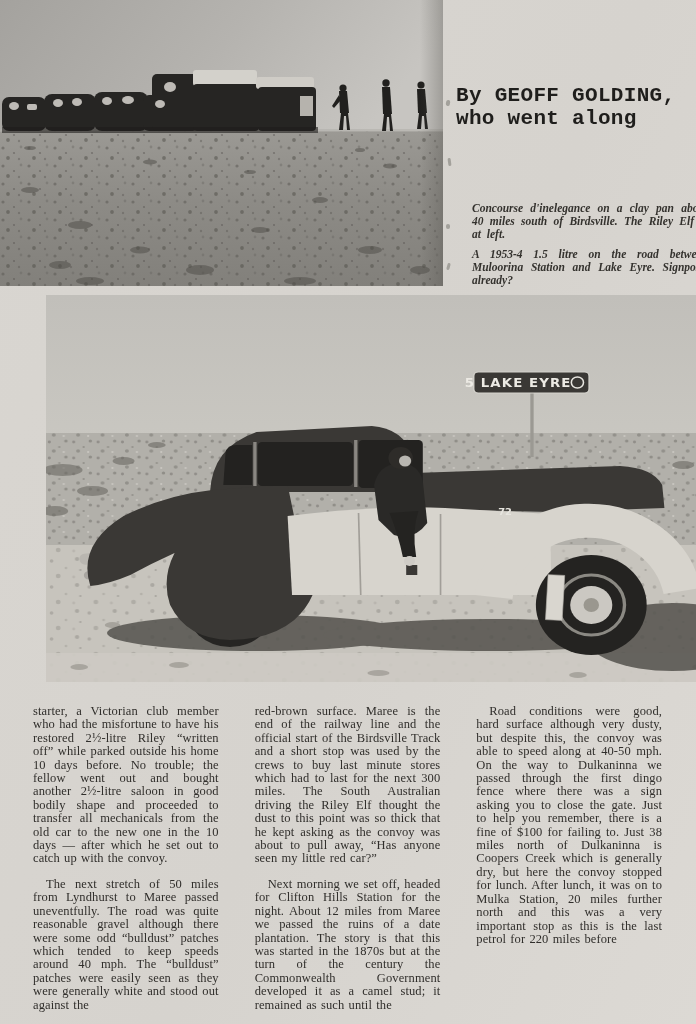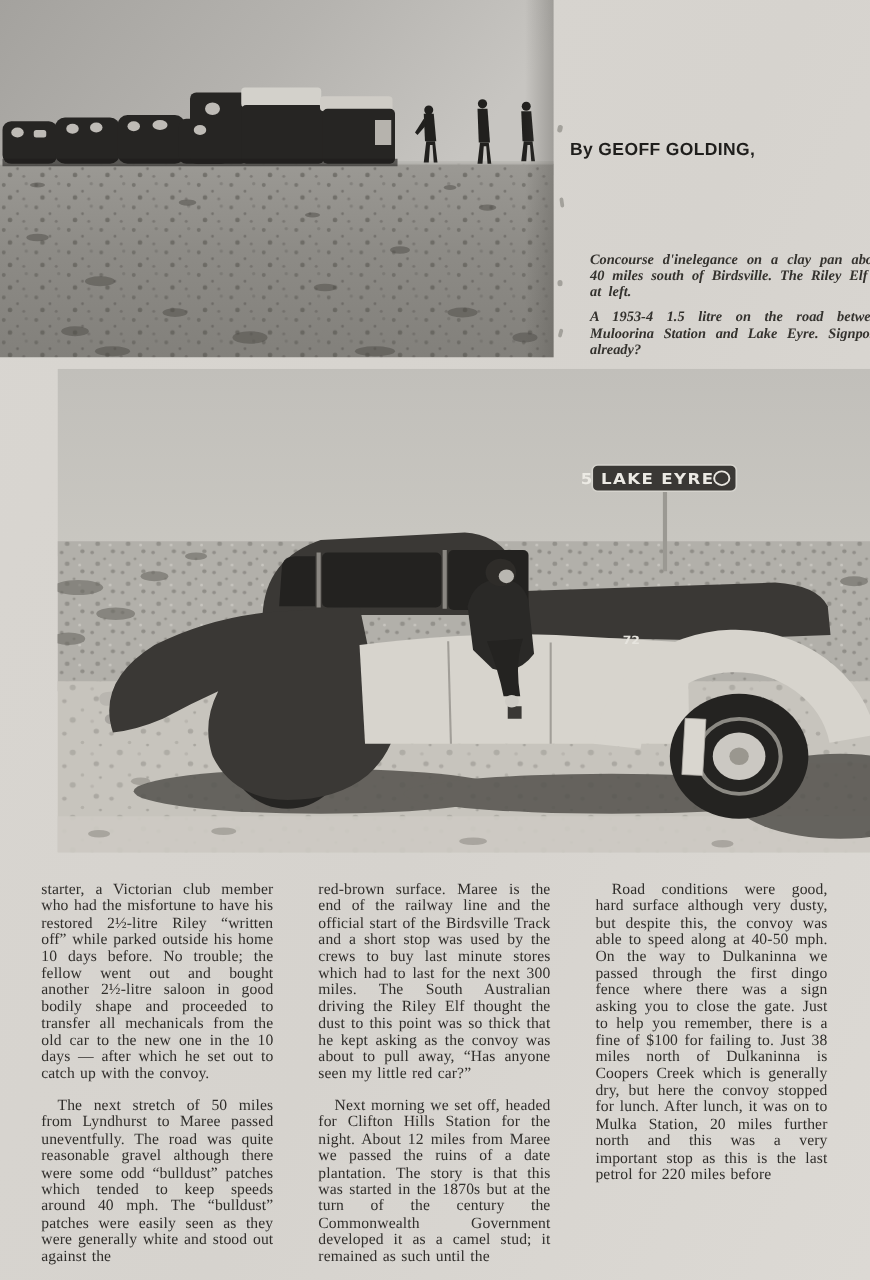--- a/index.html
+++ b/index.html
@@ -8,22 +8,22 @@
     background:linear-gradient(115deg,#d9d6d1 0%,#d6d3ce 55%,#dcd9d4 100%);
     overflow:hidden;
     font-family:"Liberation Serif",serif;
     color:#2f2d2a;
   }
   .photo-top{position:absolute;left:0;top:0;width:443px;height:286px;}
   .photo-main{position:absolute;left:46px;top:295px;width:696px;height:387px;}
   .photo-top svg,.photo-main svg{display:block;width:100%;height:100%;}
   .byline{
     position:absolute;left:456px;top:84px;width:230px;
-    font-family:Liberation Sans, sans-serif;font-weight:bold;
-    font-size:14px;line-height:23px;color:#1f1e1c;letter-spacing:.3px;margin-top:24px;
+    font-family:Liberation Mono, monospace;font-weight:bold;
+    font-size:21px;line-height:23px;color:#1f1e1c;letter-spacing:.3px;
   }
   .caption{
     position:absolute;left:456px;width:236px;
     font-family:"Liberation Serif",serif;font-style:italic;font-weight:bold;
     font-size:11.5px;line-height:12.8px;color:#34322e;
     text-align:justify;word-spacing:3px;margin-left:16px;
   }
   .caption-1{top:202px;}
   .caption-2{top:248px;}
   .article{
@@ -147,20 +147,21 @@
           <path d="M417,89 L425,89 L427,113 L418,113 Z"></path>
           <path d="M419,113 L417,129 L421,129 L422,116 L424,116 L425,129 L428,129 L426,113 Z"></path>
         </g>
       </g>
       <rect x="420" y="0" width="23" height="286" fill="url(#tpEdge)"></rect>
     </svg>
   </div>
 
   <div class="byline">
     <div>By GEOFF GOLDING,</div>
+    <div>who went along</div>
   </div>
 
   <div class="caption caption-1">Concourse d'inelegance on a clay pan about 40 miles south of Birdsville. The Riley Elf is at left.</div>
   <div class="caption caption-2">A 1953-4 1.5 litre on the road between Muloorina Station and Lake Eyre. Signposts already?</div>
 
   <div class="speck s1"></div>
   <div class="speck s2"></div>
   <div class="speck s3"></div>
   <div class="speck s4"></div>
 

